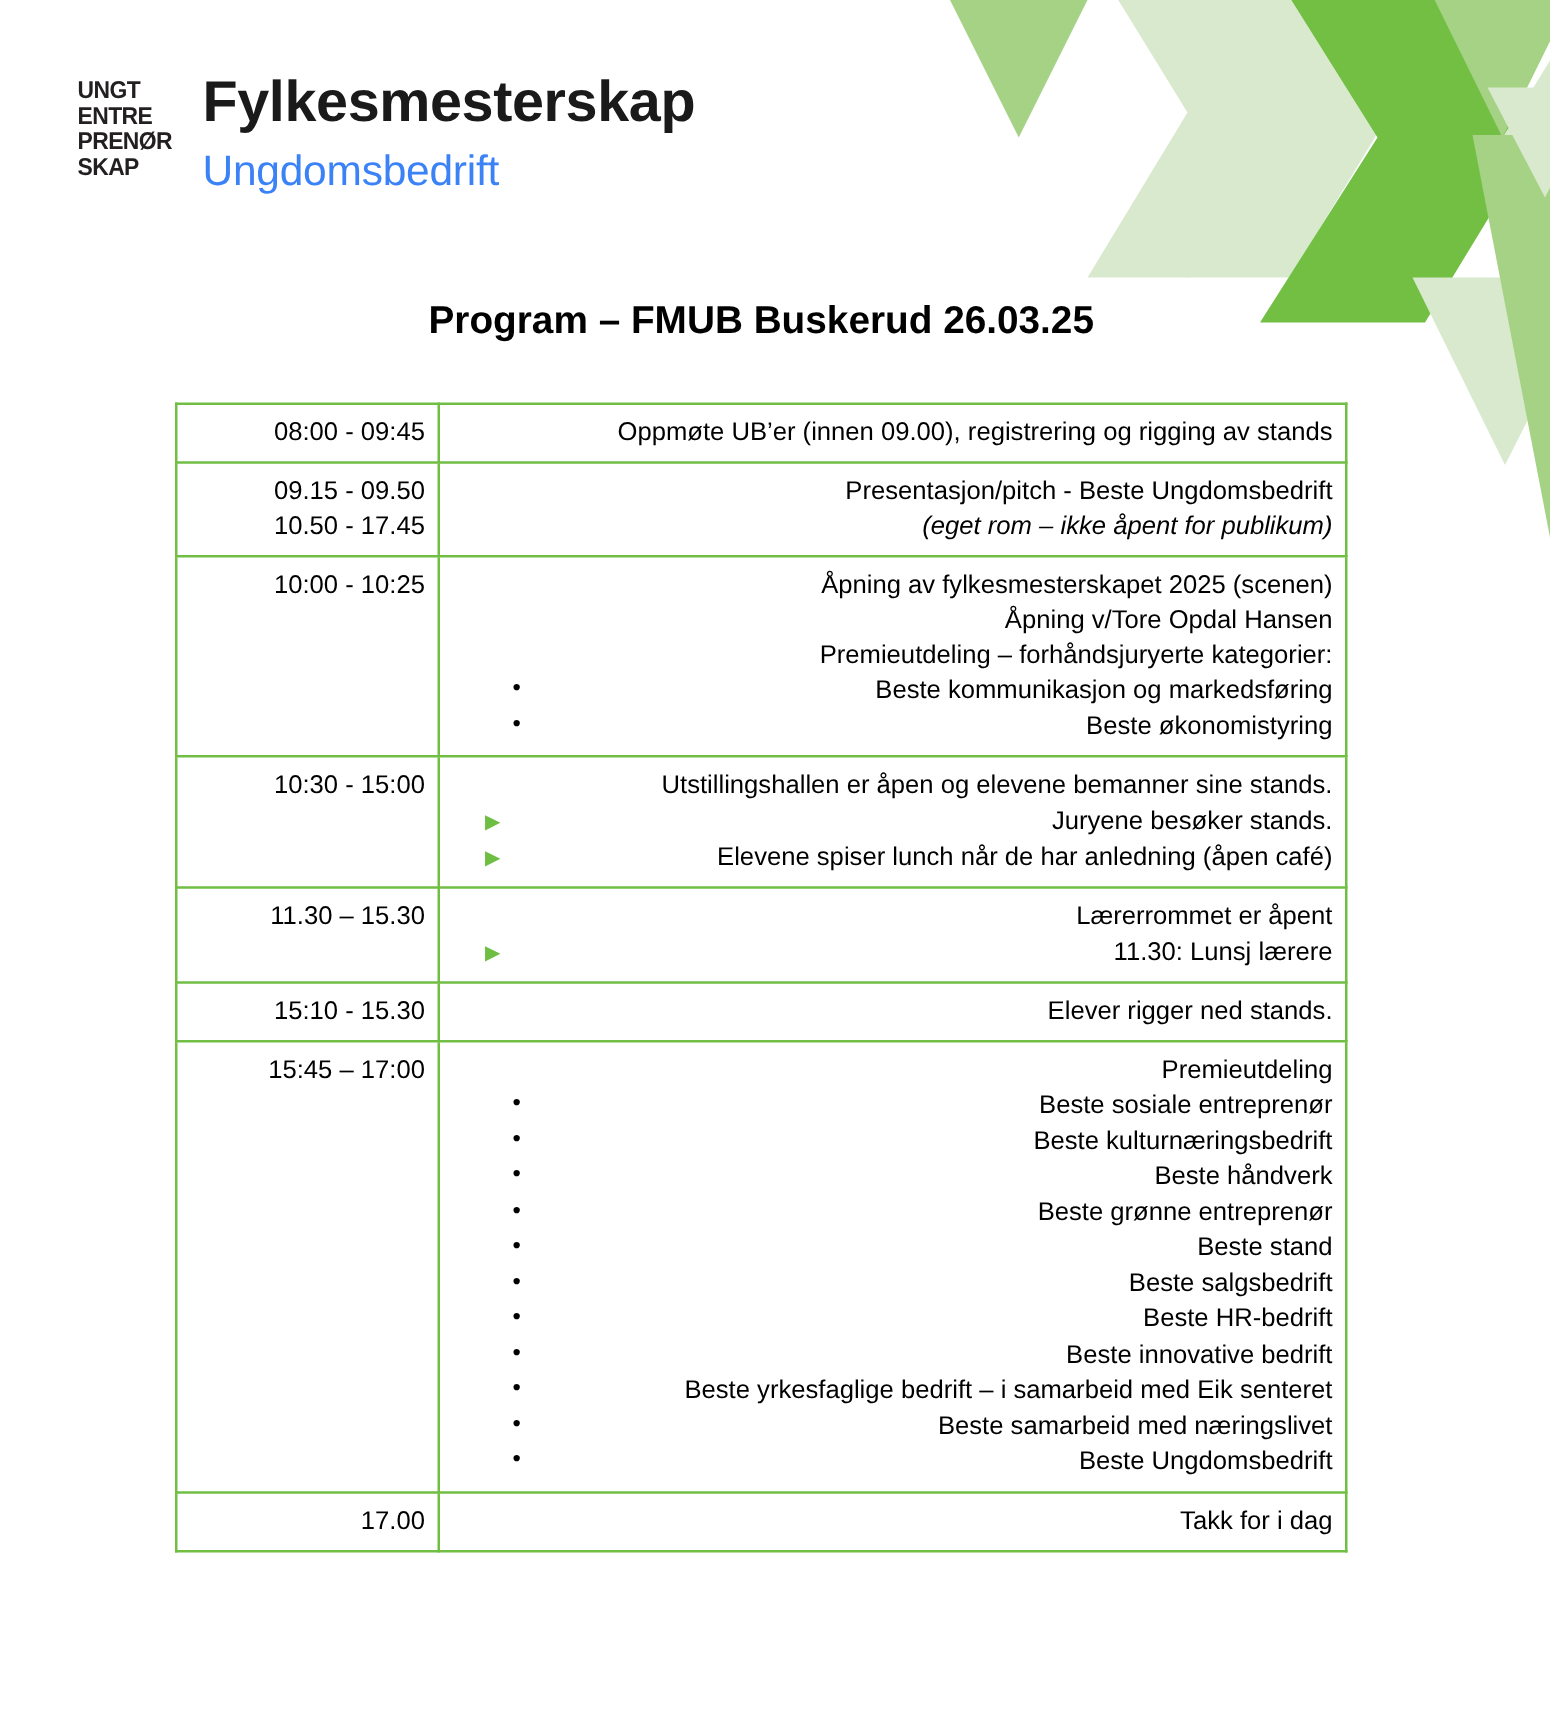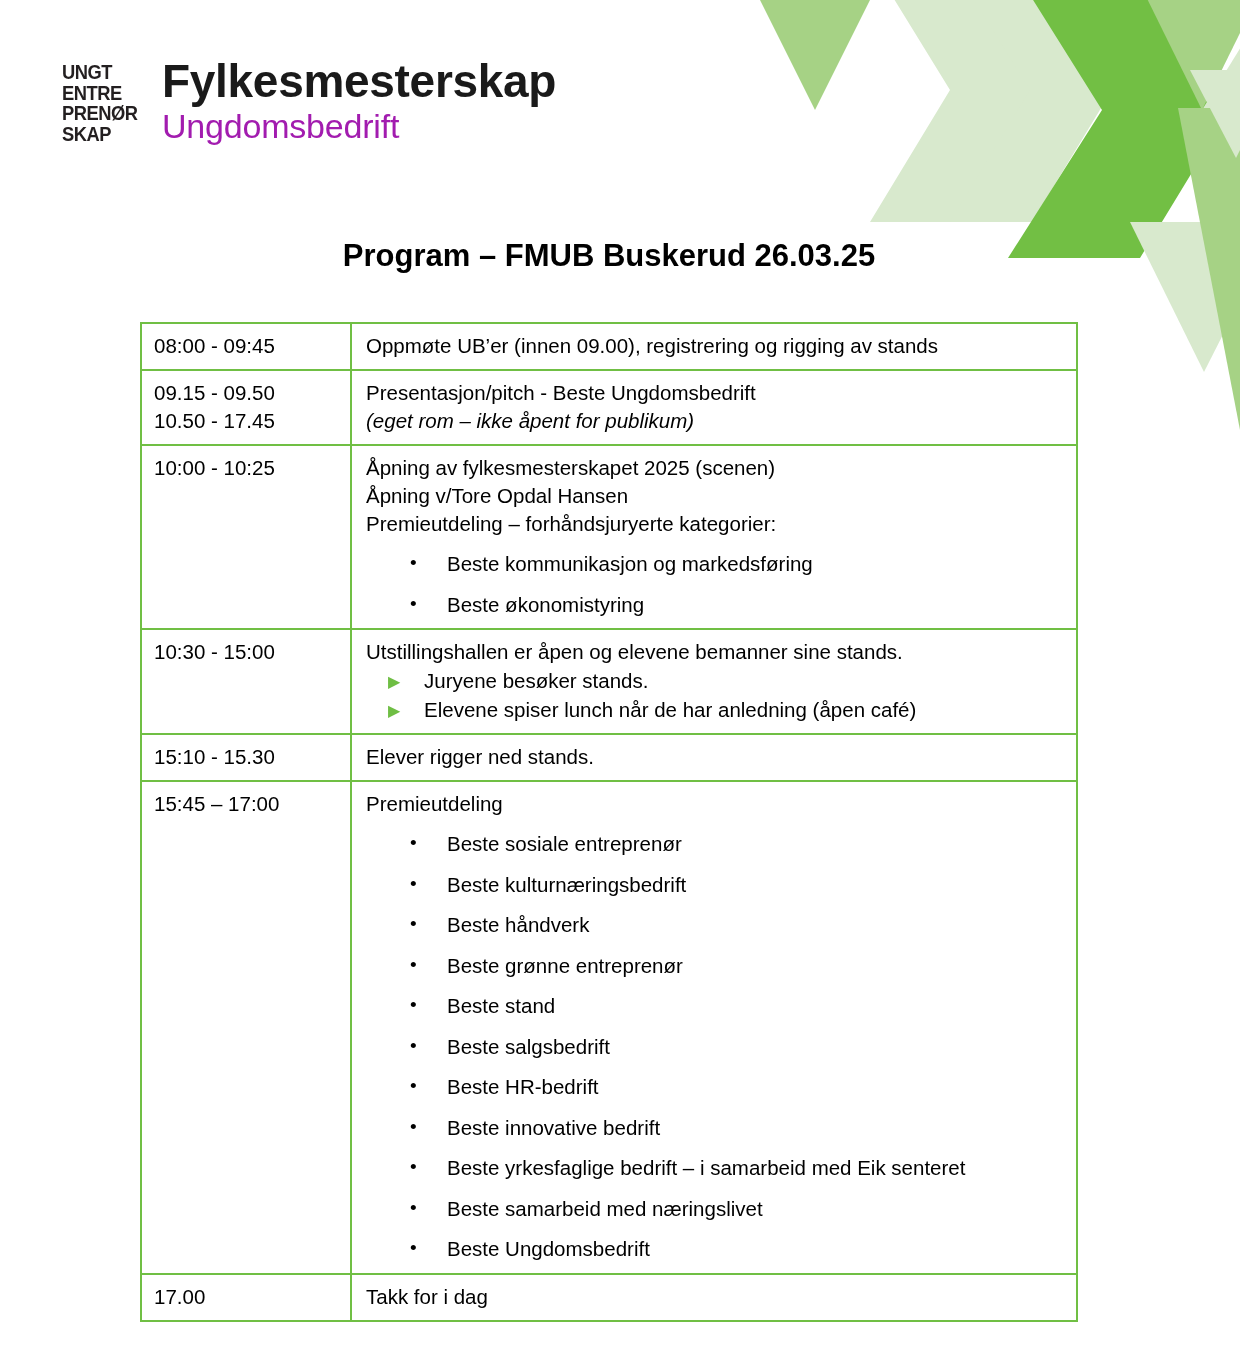--- a/index.html
+++ b/index.html
@@ -58,23 +58,23 @@
     font-size: 46px;
     font-weight: bold;
     letter-spacing: -0.3px;
     color: #1a1a1a;
     display: block;
   }
   #wordmark .line2 {
     font-size: 34px;
     font-weight: normal;
     letter-spacing: -0.2px;
-    color: #a21caf;
+    color: #3b82f6;
     display: block;
-    margin-top: 5px;
+    margin-top: 16px;
   }
 
   
   #page-title {
     position: absolute;
     left: 140px;
     top: 238px;
     width: 938px;
     text-align: center;
     font-size: 31px;
@@ -91,20 +91,21 @@
     width: 938px;
     border-collapse: collapse;
     table-layout: fixed;
   }
   #program-table td {
     border: 2px solid #70bf44;
     vertical-align: top;
     padding: 8px 10px 9px 12px;
     font-size: 20.5px;
     line-height: 28px;
+    text-align: right;
   }
   #program-table td.time-cell {
     width: 186px;
     white-space: nowrap;
   }
   #program-table td.desc-cell {
     padding-left: 14px;
   }
 
   .tline { display: block; }
@@ -114,21 +115,20 @@
   
   ul.dots, ul.arrows {
     list-style: none;
     margin: 0;
     padding: 0;
   }
   ul.dots li {
     position: relative;
     padding-left: 81px;
     line-height: 28.5px;
-    margin-top: 12px;
   }
   ul.dots li:before {
     content: "\2022";
     position: absolute;
     left: 44px;
     top: -1px;
     font-size: 19px;
     color: #000;
   }
   ul.arrows li {
@@ -221,20 +221,31 @@
       </tr>
       <tr>
         <td class="time-cell">
           <span class="tline">10:30 - 15:00</span>
         </td>
         <td class="desc-cell">
           <span class="tline"><span class="bold">Utstillingshallen er åpen</span><span> og elevene bemanner sine stands.</span></span>
           <ul class="arrows">
             <li>Juryene besøker stands.</li>
             <li>Elevene spiser lunch når de har anledning (åpen café)</li>
+          </ul>
+        </td>
+      </tr>
+      <tr>
+        <td class="time-cell">
+          <span class="tline">11.30 – 15.30</span>
+        </td>
+        <td class="desc-cell">
+          <span class="tline bold">Lærerrommet er åpent</span>
+          <ul class="arrows">
+            <li>11.30: Lunsj lærere</li>
           </ul>
         </td>
       </tr>
       <tr>
         <td class="time-cell">
           <span class="tline">15:10 - 15.30</span>
         </td>
         <td class="desc-cell">
           <span class="tline">Elever rigger ned stands.</span>
         </td>

